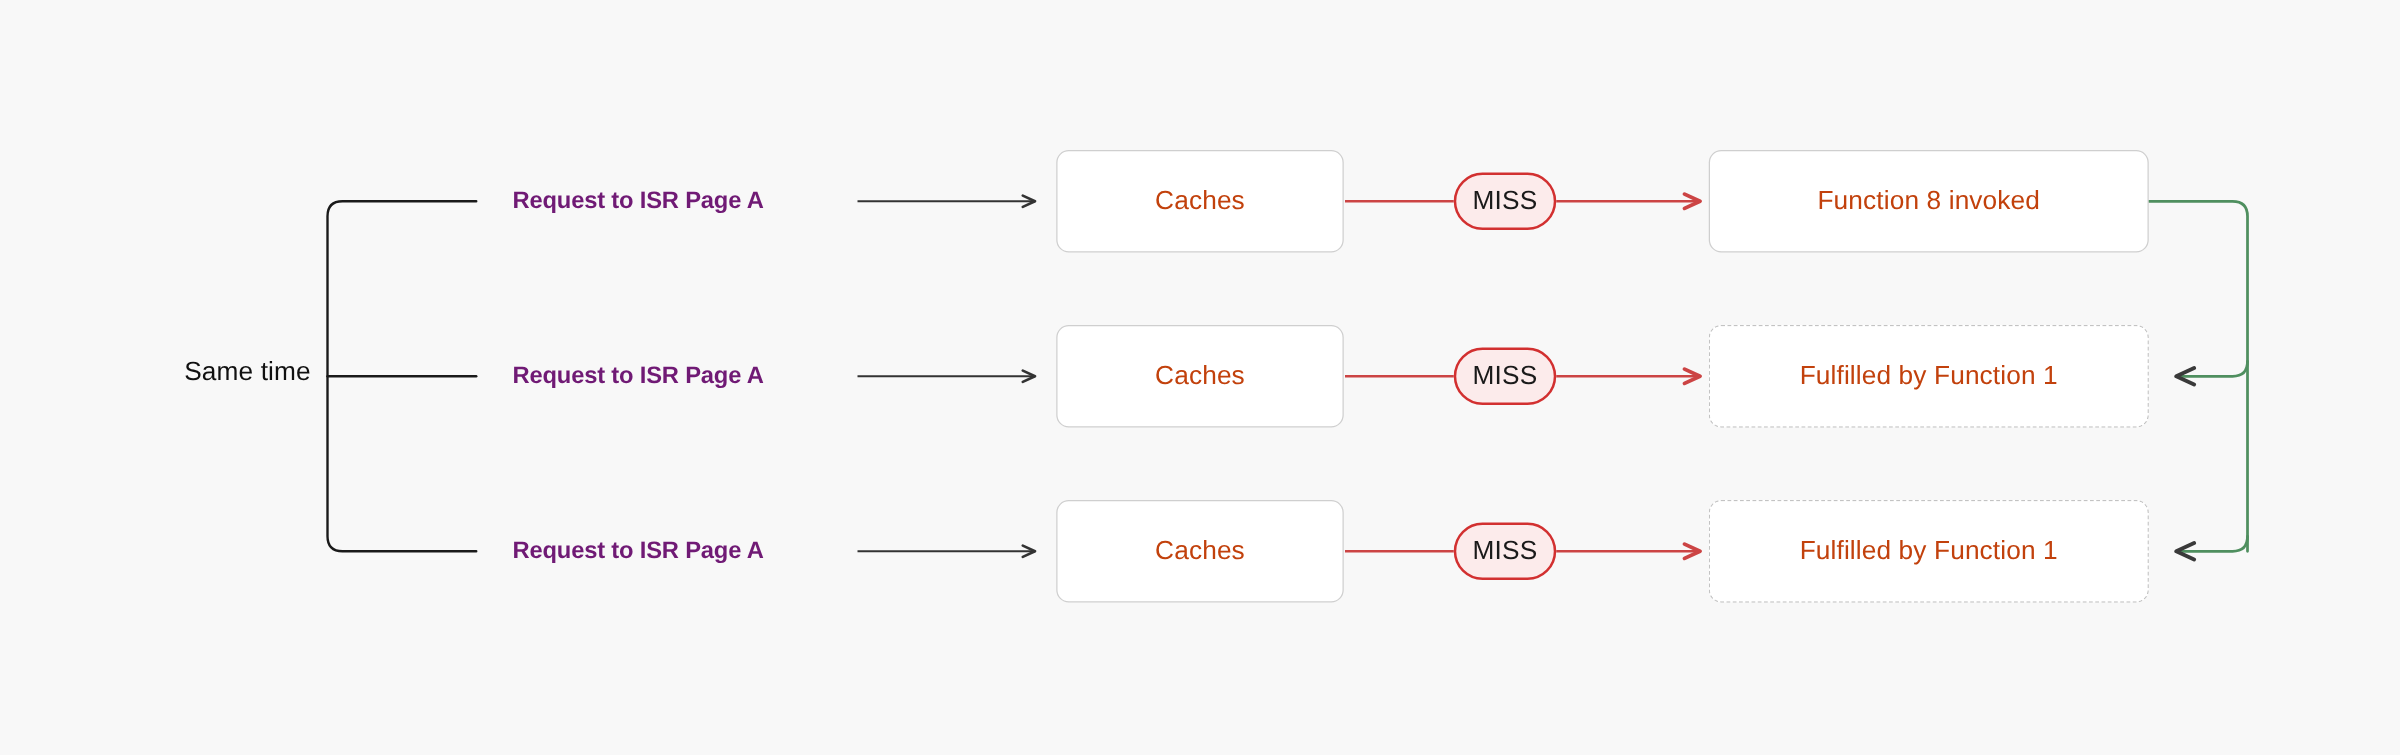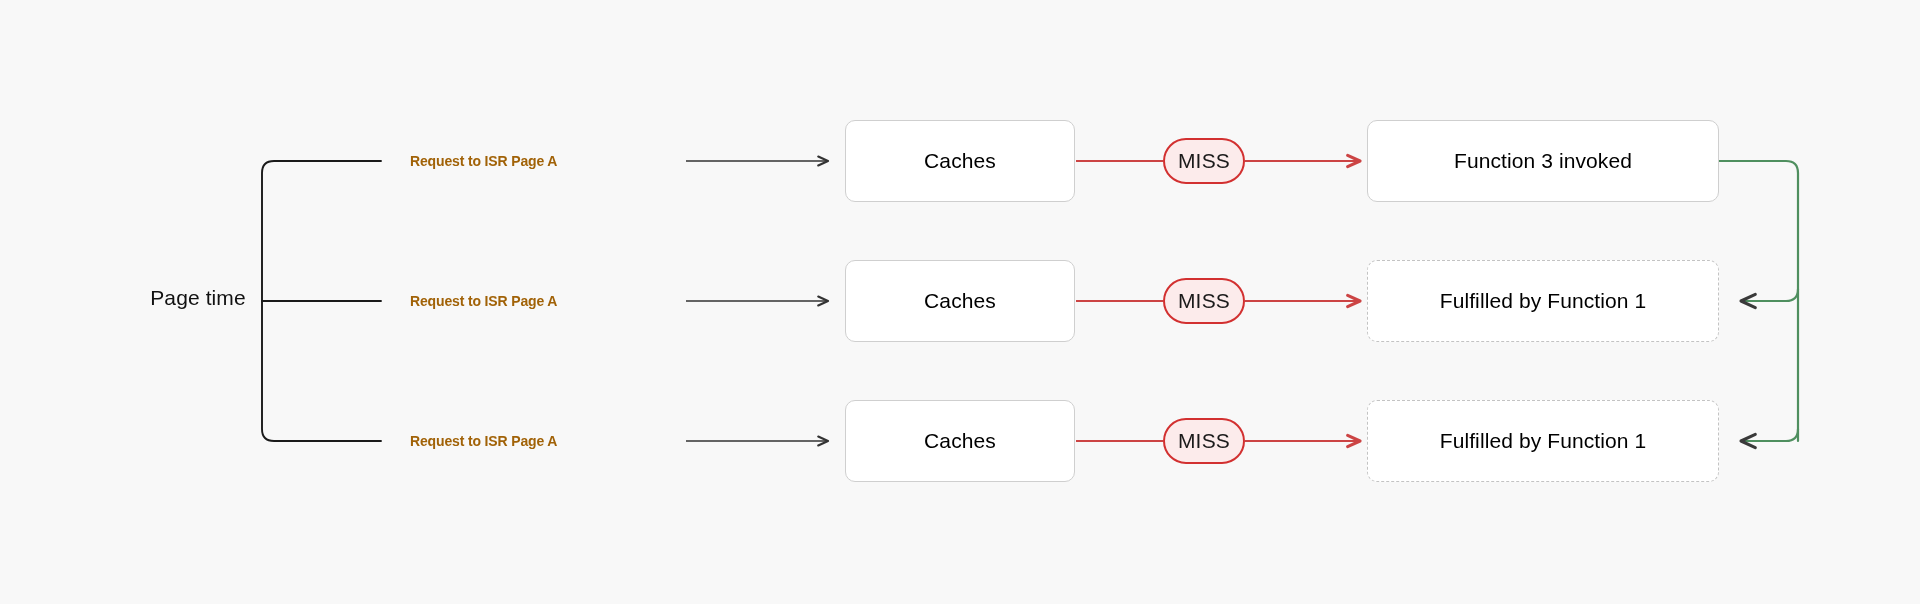--- a/index.html
+++ b/index.html
@@ -39,41 +39,41 @@
     color: #111111;
     letter-spacing: 0.1px;
     white-space: nowrap;
   }
 
   
   .request-label {
     position: absolute;
     left: 410px;
     width: 280px;
-    font-size: 14px;
+    font-size: 19px;
     font-weight: bold;
-    color: #a16207;
+    color: #701a75;
     letter-spacing: -0.15px;
     white-space: nowrap;
     transform: translateY(-50%);
   }
   .row1 { top: 161px; }
   .row2 { top: 301px; }
   .row3 { top: 441px; }
 
   
   .node-box {
     position: absolute;
     box-sizing: border-box;
     display: flex;
     align-items: center;
     justify-content: center;
     border-radius: 10px;
     font-size: 21px;
-    color: #000000;
+    color: #c2410c;
     white-space: nowrap;
     letter-spacing: 0.1px;
   }
   .caches-box {
     left: 845px;
     width: 230px;
     height: 82px;
     background: #ffffff;
     border: 1px solid #cfcfcf;
   }
@@ -163,26 +163,26 @@
     <g>
 
       <path d="M1719,161 L1786,161 Q1798,161 1798,173 L1798,441" fill="none" stroke="#4f8f5f" stroke-width="2.2" stroke-linecap="round"></path>
 
       <path d="M1798,289 Q1798,301 1786,301 L1741,301" fill="none" stroke="#4f8f5f" stroke-width="2.2" stroke-linecap="round" marker-end="url(#arrow-green)"></path>
 
       <path d="M1798,429 Q1798,441 1786,441 L1741,441" fill="none" stroke="#4f8f5f" stroke-width="2.2" stroke-linecap="round" marker-end="url(#arrow-green)"></path>
     </g>
   </svg>
 
-  <div class="same-time-label">Page time</div>
+  <div class="same-time-label">Same time</div>
 
   <div class="request-label row1">Request to ISR Page A</div>
   <div class="node-box caches-box row1">Caches</div>
   <div class="miss-badge row1">MISS</div>
-  <div class="node-box func-box solid row1">Function 3 invoked</div>
+  <div class="node-box func-box solid row1">Function 8 invoked</div>
 
   <div class="request-label row2">Request to ISR Page A</div>
   <div class="node-box caches-box row2">Caches</div>
   <div class="miss-badge row2">MISS</div>
   <div class="node-box func-box dashed row2">Fulfilled by Function 1</div>
 
   <div class="request-label row3">Request to ISR Page A</div>
   <div class="node-box caches-box row3">Caches</div>
   <div class="miss-badge row3">MISS</div>
   <div class="node-box func-box dashed row3">Fulfilled by Function 1</div>

